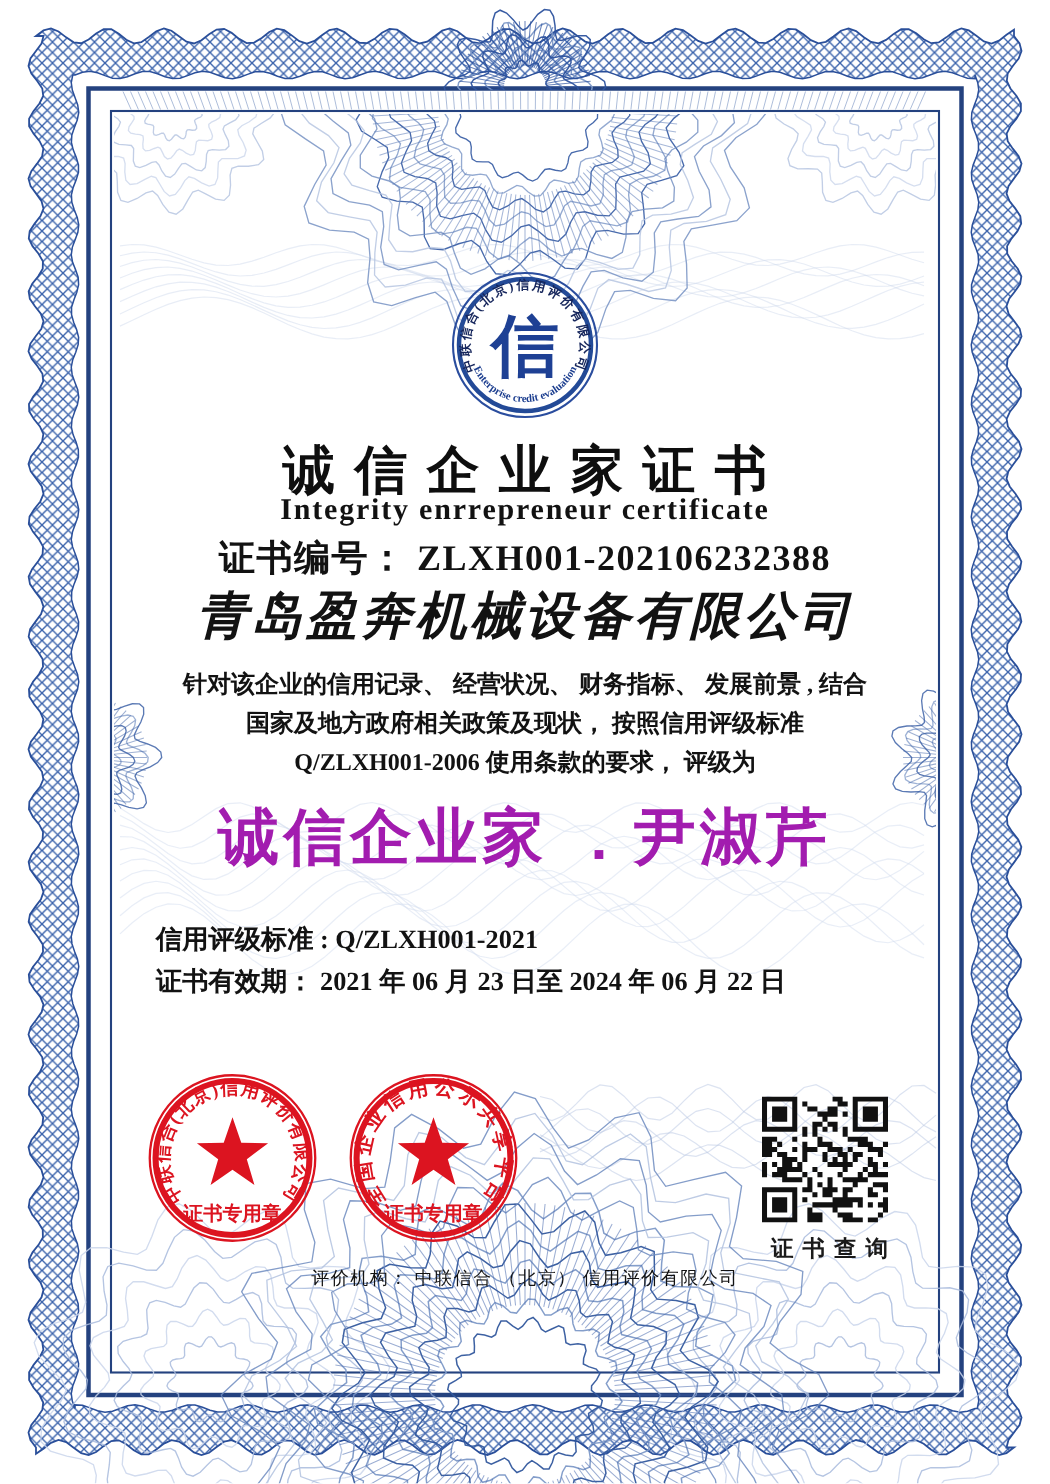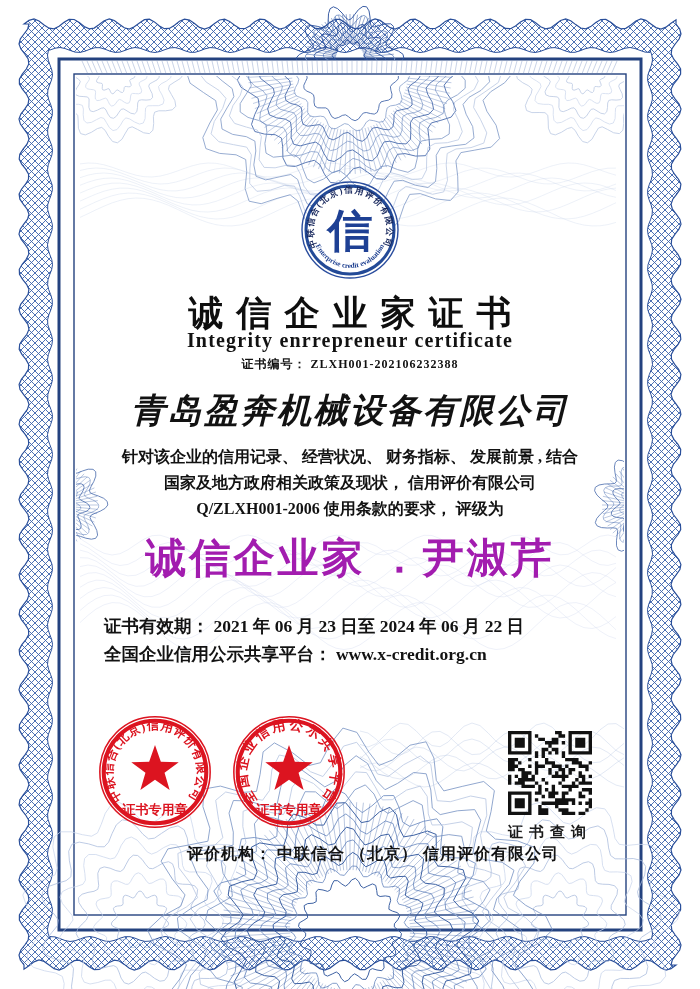--- a/index.html
+++ b/index.html
@@ -3,32 +3,32 @@
 <meta charset="utf-8">
 <style>
   html,body{margin:0;padding:0;background:#ffffff;}
   .cert{position:relative;width:700px;height:989px;background:#fff;overflow:hidden;
         font-family:"Liberation Serif","DejaVu Serif",serif;color:#121212;}
   .deco{position:absolute;left:0;top:0;width:700px;height:989px;pointer-events:none;}
   .logo{position:absolute;left:300px;top:180px;width:100px;height:100px;}
   .ctext{position:absolute;left:76px;width:548px;text-align:center;}
   .title{top:290px;font-size:35px;font-weight:bold;letter-spacing:13px;text-indent:13px;color:#0e0e0e;}
   .subtitle{top:329px;font-size:20px;font-weight:bold;letter-spacing:1.2px;}
-  .certno{top:356px;font-size:12px;font-weight:bold;letter-spacing:1px;}
+  .certno{top:356px;font-size:24px;font-weight:bold;letter-spacing:1px;}
   .company{top:388px;font-size:34px;font-weight:bold;letter-spacing:2.5px;font-style:italic;}
   .desc{top:444px;font-size:16px;font-weight:bold;line-height:26px;}
   .award{top:531px;font-size:41px;font-weight:bold;letter-spacing:3px;color:#a21caf;}
   .details{position:absolute;left:104px;top:613px;width:500px;font-size:17.5px;
            font-weight:bold;line-height:27.5px;text-align:left;}
   .seal{position:absolute;top:712px;width:120px;height:120px;}
   .seal1{left:95px;} .seal2{left:229px;}
-  .qrblock{position:absolute;left:502px;top:731px;width:96px;text-align:left;font-family:Liberation Serif, serif;}
+  .qrblock{position:absolute;left:502px;top:731px;width:96px;text-align:right;font-family:Liberation Serif, serif;}
   .qrblock svg{display:block;margin:0 auto;}
   .qrcap{margin-top:8px;font-size:15px;font-weight:bold;letter-spacing:6px;text-indent:6px;color:#1a1a1a;}
-  .footer{top:844px;font-size:16px;font-weight:bold;letter-spacing:1px;padding-left:23px;}
+  .footer{top:844px;font-size:12px;font-weight:normal;letter-spacing:1px;}
   .sealtext{font-weight:bold;}
 </style>
 </head>
 <body>
 
 <div class="cert">
 
   <svg id="deco" class="deco" xmlns="http://www.w3.org/2000/svg" viewBox="0 0 700 989">
       <defs>
         <pattern id="lat" width="7" height="7" patternUnits="userSpaceOnUse">
@@ -181,29 +181,29 @@
     </text>
   </svg>
 
   <div class="ctext title">诚信企业家证书</div>
   <div class="ctext subtitle">Integrity enrrepreneur certificate</div>
   <div class="ctext certno">证书编号： ZLXH001-202106232388</div>
   <div class="ctext company">青岛盈奔机械设备有限公司</div>
 
   <div class="ctext desc">
     <div>针对该企业的信用记录、 经营状况、 财务指标、 发展前景 , 结合</div>
-    <div>国家及地方政府相关政策及现状， 信用评价有限公司</div>
+    <div>国家及地方政府相关政策及现状， 按照信用评级标准</div>
     <div>Q/ZLXH001-2006 使用条款的要求， 评级为</div>
   </div>
 
   <div class="ctext award">诚信企业家 ．尹淑芹</div>
 
   <div class="details">
+    <div>信用评级标准 : Q/ZLXH001-2021</div>
     <div>证书有效期： 2021 年 06 月 23 日至 2024 年 06 月 22 日</div>
-    <div>全国企业信用公示共享平台： www.x-credit.org.cn</div>
   </div>
 
   <svg class="seal seal1" xmlns="http://www.w3.org/2000/svg" viewBox="-62 -62 124 124">
     <circle cx="0" cy="0" r="57" fill="none" stroke="#dc1420" stroke-width="1.6"></circle>
     <circle cx="0" cy="0" r="53" fill="none" stroke="#dc1420" stroke-width="4.2"></circle>
     <defs>
         <path id="seal1arc" d="M -33 29 A 44 44 0 1 1 33 29"></path>
       </defs>
     <text class="sealtext" font-size="12.5" fill="#dc1420" letter-spacing="1">
       <textPath href="#seal1arc" startOffset="50%" text-anchor="middle">中联信合(北京)信用评价有限公司</textPath>

